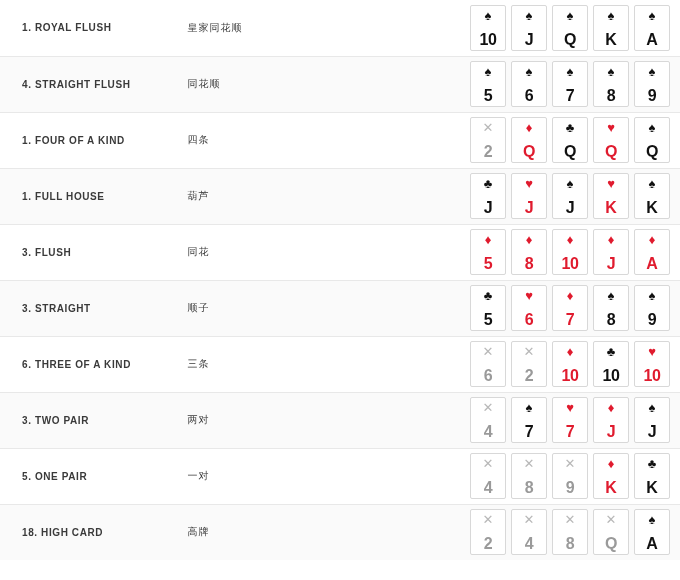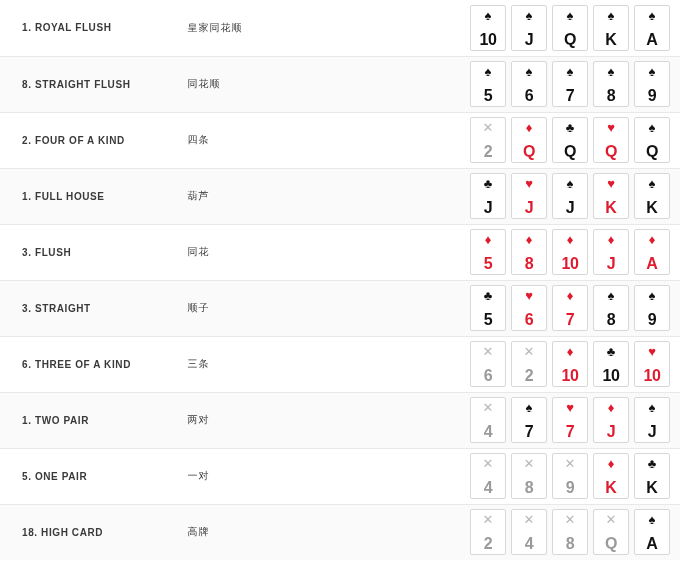--- a/index.html
+++ b/index.html
@@ -112,21 +112,21 @@
               <div class="rank">K</div>
             </div>
             <div class="card black">
               <div class="suit">♠</div>
               <div class="rank">A</div>
             </div>
           </div>
         </td>
       </tr>
       <tr class="rank-row alt">
-        <td class="col-name">8. STRAIGHT FLUSH</td>
+        <td class="col-name">4. STRAIGHT FLUSH</td>
         <td class="col-cn">同花顺</td>
         <td class="col-cards">
           <div class="cards">
             <div class="card black">
               <div class="suit">♠</div>
               <div class="rank">5</div>
             </div>
             <div class="card black">
               <div class="suit">♠</div>
               <div class="rank">6</div>
@@ -140,21 +140,21 @@
               <div class="rank">8</div>
             </div>
             <div class="card black">
               <div class="suit">♠</div>
               <div class="rank">9</div>
             </div>
           </div>
         </td>
       </tr>
       <tr class="rank-row">
-        <td class="col-name">2. FOUR OF A KIND</td>
+        <td class="col-name">1. FOUR OF A KIND</td>
         <td class="col-cn">四条</td>
         <td class="col-cards">
           <div class="cards">
             <div class="card gray">
               <div class="suit">✕</div>
               <div class="rank">2</div>
             </div>
             <div class="card red">
               <div class="suit">♦</div>
               <div class="rank">Q</div>
@@ -280,21 +280,21 @@
               <div class="rank">10</div>
             </div>
             <div class="card red">
               <div class="suit">♥</div>
               <div class="rank">10</div>
             </div>
           </div>
         </td>
       </tr>
       <tr class="rank-row alt">
-        <td class="col-name">1. TWO PAIR</td>
+        <td class="col-name">3. TWO PAIR</td>
         <td class="col-cn">两对</td>
         <td class="col-cards">
           <div class="cards">
             <div class="card gray">
               <div class="suit">✕</div>
               <div class="rank">4</div>
             </div>
             <div class="card black">
               <div class="suit">♠</div>
               <div class="rank">7</div>

